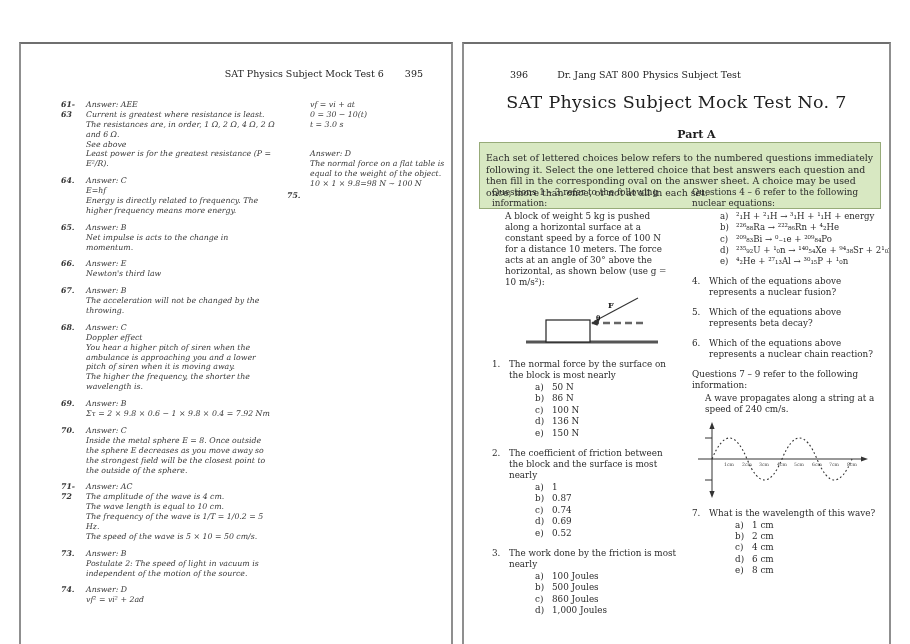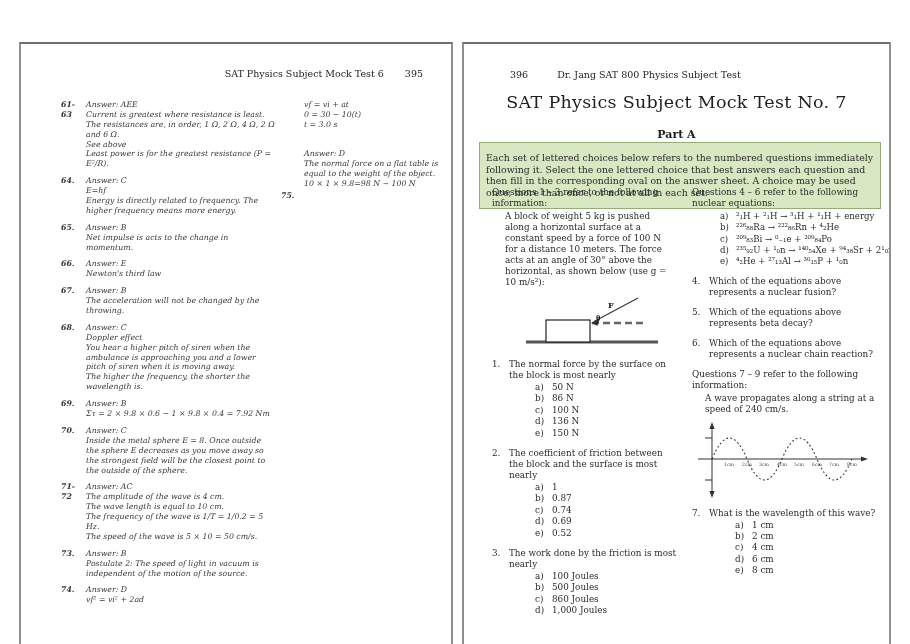--- a/index.html
+++ b/index.html
@@ -12,35 +12,35 @@
     position:absolute;top:42px;height:625px;background:#fff;
     border:2px solid #8f8f8f;border-top-color:#6f6f6f;box-sizing:border-box;
     overflow:hidden;
   }
   .page-left{left:19px;width:434px;}
   .page-right{left:462px;width:429px;}
 
   
   .lp-header{position:absolute;top:24px;right:28px;font-size:9.5px;color:#222;}
   .lp-header .pgnum{margin-left:18px;}
-  .lp-cols{position:absolute;top:56px;left:40px;display:flex;gap:5px;}
+  .lp-cols{position:absolute;top:56px;left:40px;display:flex;gap:11px;}
   .lp-col1{width:215px;}
   .lp-col2{width:170px;}
   .ans-item{display:flex;margin-bottom:7px;font-style:italic;color:#3a3a3a;}
   .ans-num{flex:none;width:25px;font-weight:bold;font-size:7.8px;line-height:1.27;white-space:pre-line;color:#333;}
   .ans-num2{width:23px;margin-top:42px;}
   .ans-body{flex:1;font-size:7.8px;line-height:1.27;}
 
   
   .rp-header{position:absolute;top:25px;left:46px;font-size:9.5px;color:#222;}
   .rp-header .hdr-title{margin-left:26px;}
   .rp-title{position:absolute;top:48px;left:0;width:100%;text-align:center;
     font-size:17.5px;color:#1e1e1e;letter-spacing:.3px;}
   .rp-part{position:absolute;top:84px;left:0;width:100%;text-align:center;
-    font-size:11px;font-weight:bold;color:#1e1e1e;}
+    font-size:11px;font-weight:bold;color:#1e1e1e;padding-left:20px;}
   .rp-instructions{position:absolute;top:98px;left:15px;width:388px;
     background:#d8e8c2;border:1px solid #97ab79;padding:9px 6px;
     font-size:9.4px;line-height:1.24;color:#2a2a2a;box-sizing:content-box;}
   .rp-cols{position:absolute;top:143px;left:28px;width:392px;display:flex;gap:16px;}
   .rp-colL{width:190px;}
   .rp-colR{width:192px;}
   .intro-lead{font-size:8.8px;line-height:1.25;margin-bottom:2px;}
   .intro-body{font-size:8.8px;line-height:1.25;margin-left:13px;margin-bottom:5px;}
   .q{display:flex;margin-bottom:9px;}
   .q-num{flex:none;width:17px;font-size:8.8px;line-height:1.25;}

